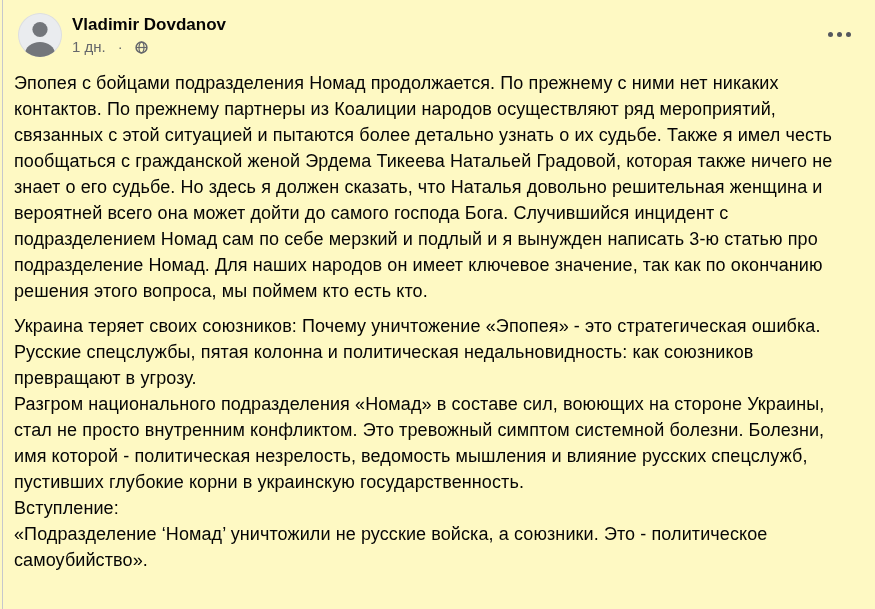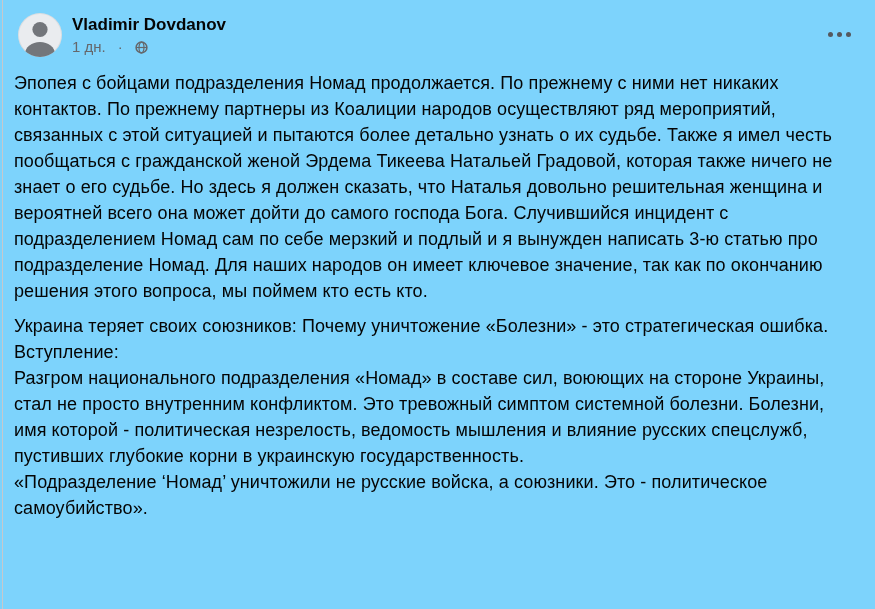--- a/index.html
+++ b/index.html
@@ -3,21 +3,21 @@
 <meta charset="utf-8">
 <style>
   * { margin: 0; padding: 0; box-sizing: border-box; }
   html, body { background: #ffffff; }
   body { font-family: "Liberation Sans", sans-serif; }
 
   .post-card {
     position: relative;
     width: 875px;
     height: 609px;
-    background: #7dd3fc;
+    background: #fef9c3;
     overflow: hidden;
   }
 
   .edge-line {
     position: absolute;
     left: 2px; top: 0; bottom: 0;
     width: 1px;
     background: #c6c8cc;
   }
 
@@ -129,19 +129,20 @@
       <span class="dot"></span>
       <span class="dot"></span>
     </button>
   </div>
 
   <div class="post-body">
     <div class="text-block">
       <span class="text-line">Эпопея с бойцами подразделения Номад продолжается. По прежнему с ними нет никаких контактов. По прежнему партнеры из Коалиции народов осуществляют ряд мероприятий, связанных с этой ситуацией и пытаются более детально узнать о их судьбе. Также я имел честь пообщаться с гражданской женой Эрдема Тикеева Натальей Градовой, которая также ничего не знает о его судьбе. Но здесь я должен сказать, что Наталья довольно решительная женщина и вероятней всего она может дойти до самого господа Бога. Случившийся инцидент с подразделением Номад сам по себе мерзкий и подлый и я вынужден написать 3-ю статью про подразделение Номад. Для наших народов он имеет ключевое значение, так как по окончанию решения этого вопроса, мы поймем кто есть кто.</span>
     </div>
     <div class="text-block">
-      <span class="text-line">Украина теряет своих союзников: Почему уничтожение «Болезни» - это стратегическая ошибка.</span>
+      <span class="text-line">Украина теряет своих союзников: Почему уничтожение «Эпопея» - это стратегическая ошибка.</span>
+      <span class="text-line">Русские спецслужбы, пятая колонна и политическая недальновидность: как союзников превращают в угрозу.</span>
+      <span class="text-line">Разгром национального подразделения «Номад» в составе сил, воюющих на стороне Украины, стал не просто внутренним конфликтом. Это тревожный симптом системной болезни. Болезни, имя которой - политическая незрелость, ведомость мышления и влияние русских спецслужб, пустивших глубокие корни в украинскую государственность.</span>
       <span class="text-line">Вступление:</span>
-      <span class="text-line">Разгром национального подразделения «Номад» в составе сил, воюющих на стороне Украины, стал не просто внутренним конфликтом. Это тревожный симптом системной болезни. Болезни, имя которой - политическая незрелость, ведомость мышления и влияние русских спецслужб, пустивших глубокие корни в украинскую государственность.</span>
       <span class="text-line">«Подразделение ‘Номад’ уничтожили не русские войска, а союзники. Это - политическое самоубийство».</span>
     </div>
   </div>
 </div>
 
 </body></html>

